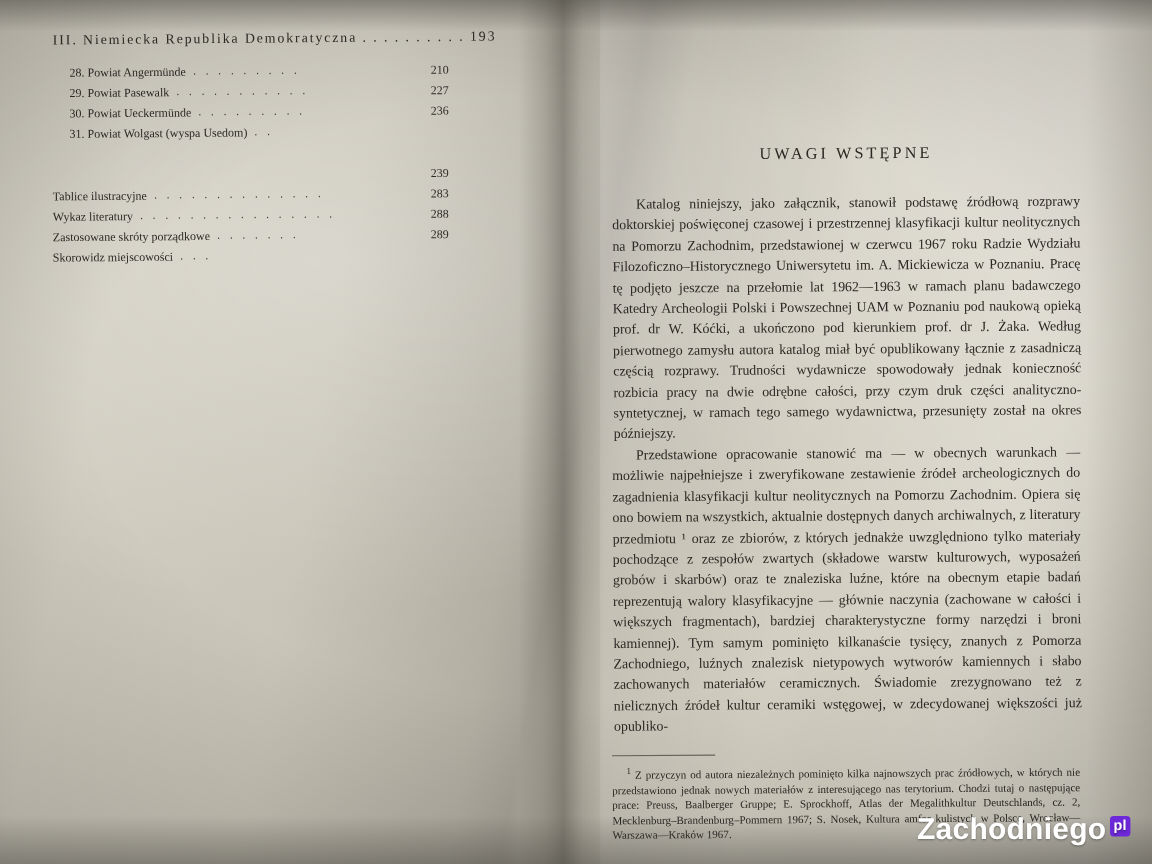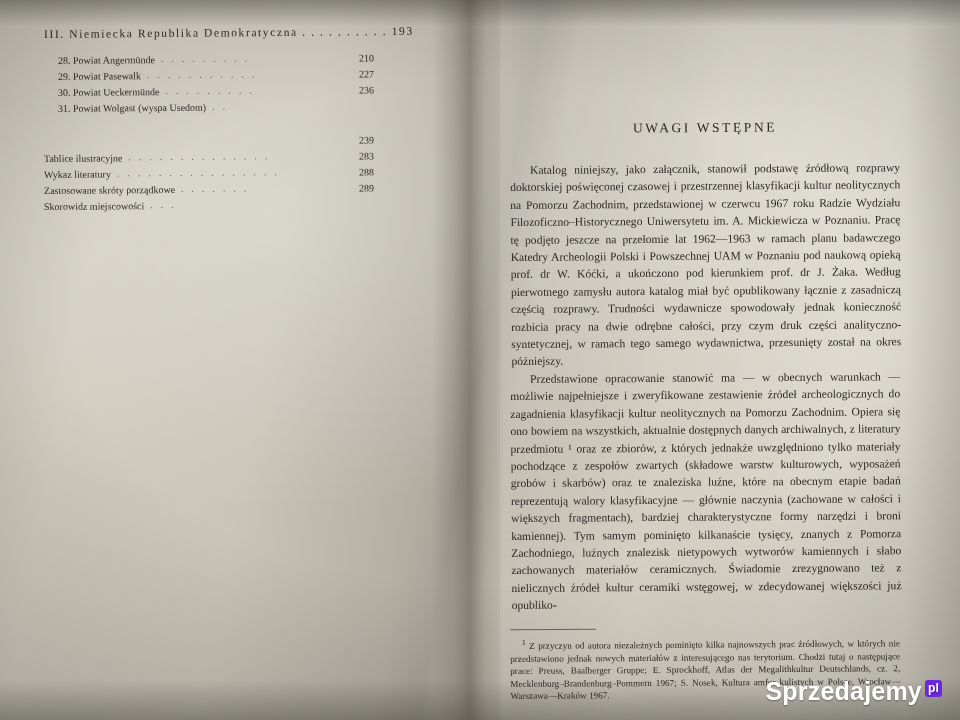--- a/index.html
+++ b/index.html
@@ -256,16 +256,16 @@
       <sup>1</sup>
       <span>Z przyczyn od autora niezależnych pominięto kilka najnowszych prac źródłowych, w których nie przedstawiono jednak nowych materiałów z interesującego nas terytorium. Chodzi tutaj o następujące prace: Preuss, Baalberger Gruppe; E. Sprockhoff, Atlas der Megalithkultur Deutschlands, cz. 2, Mecklenburg–Brandenburg–Pommern 1967; S. Nosek, Kultura amfor kulistych w Polsce, Wrocław—Warszawa—Kraków 1967.</span>
     </div>
   </div>
 
   <div class="vignette"></div>
   <div class="topshadow"></div>
   <div class="bottomshadow"></div>
 
   <div class="watermark">
-    <span>Sprzedajemy</span>
+    <span>Zachodniego</span>
       <span class="pl">pl</span>
   </div>
 </div>
 
 </body></html>

